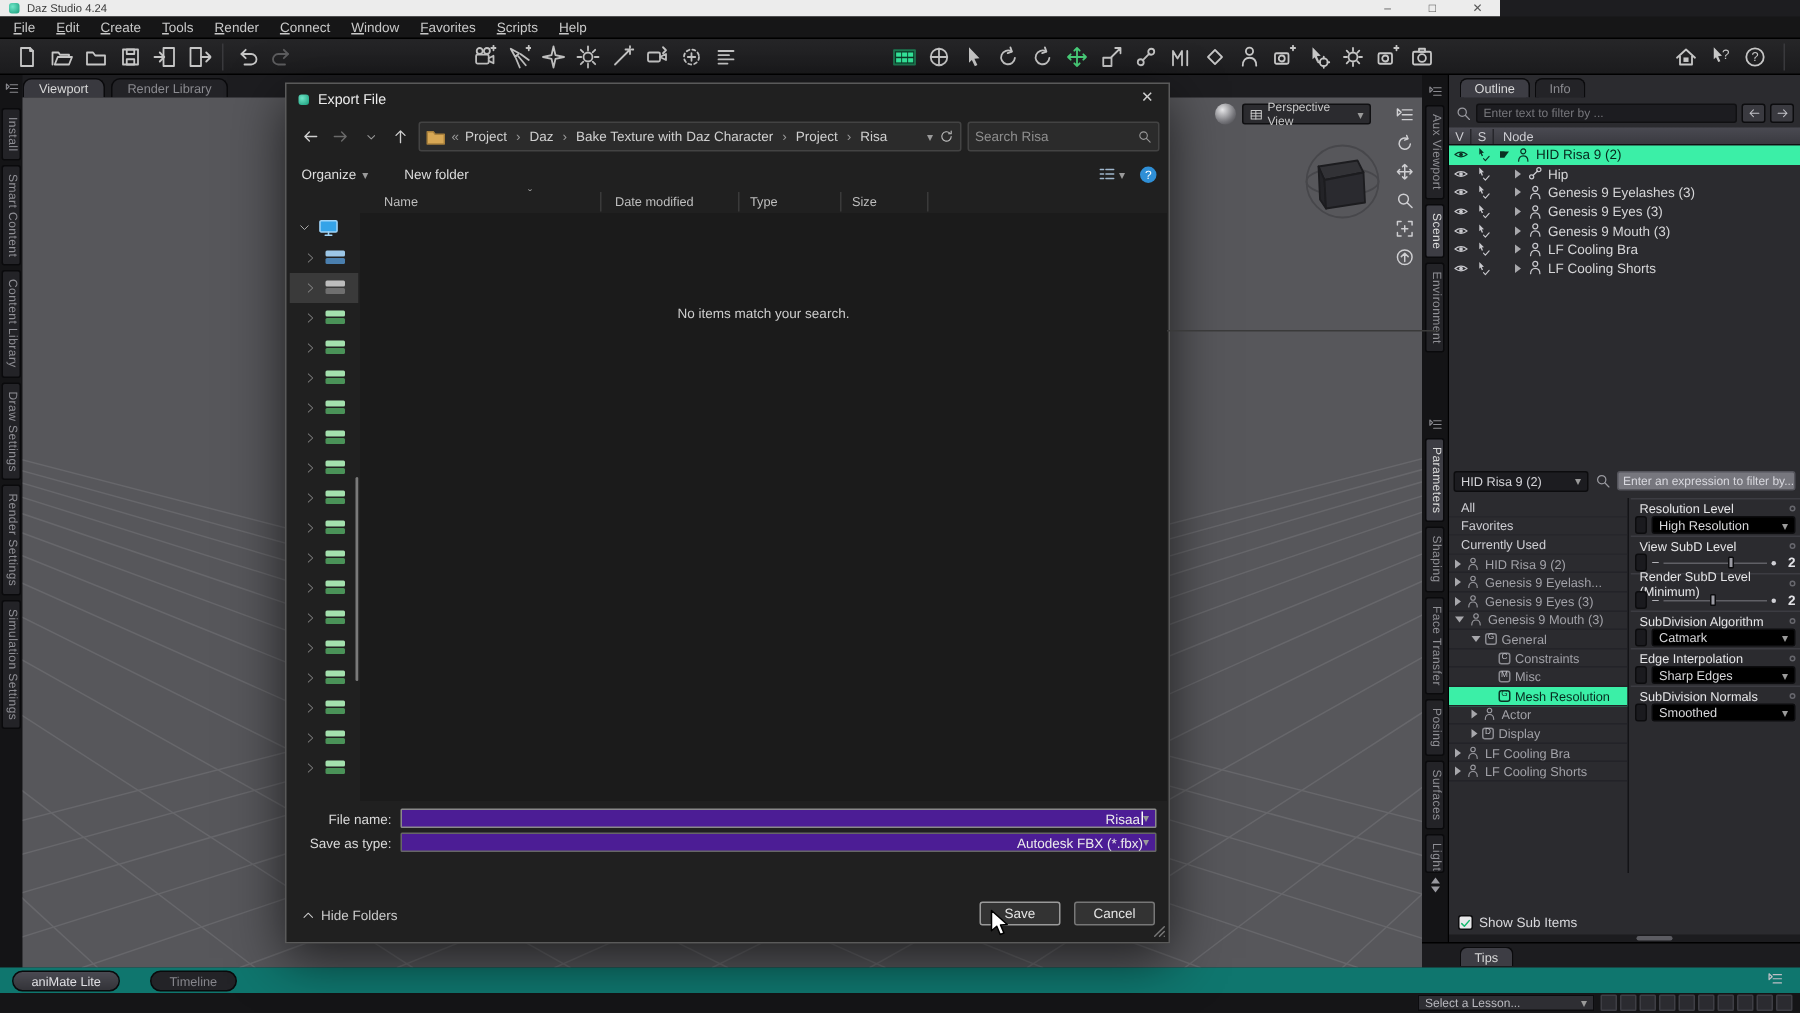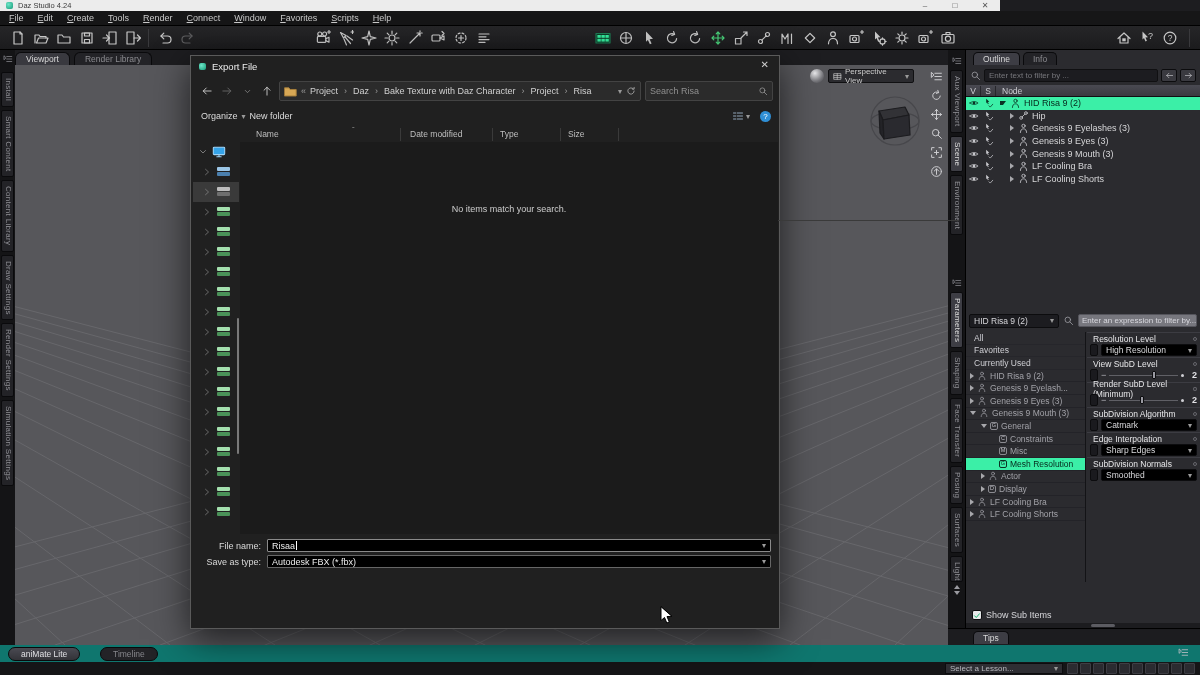--- a/index.html
+++ b/index.html
@@ -49,21 +49,21 @@
   .pm-ctl{height:14px;display:flex;align-items:center;gap:3px;padding:0 3px}
   .pm-gut{width:8px;height:12px;background:#1a1a1e;border:1px solid #0c0c0e;border-radius:2px}
   .pm-sel{flex:1;height:12px;background:#000000;border:1px solid #0c0c0e;border-radius:2px;color:#d9d9dc;font-size:8.5px;display:flex;align-items:center;justify-content:space-between;padding:0 4px}
 
   
   .dlg{position:absolute;left:190px;top:55px;width:590px;height:574px;background:#202020;border:1px solid #5a5a5a;box-shadow:0 10px 34px rgba(0,0,0,.65);z-index:20;color:#d6d6d6}
   .dlg-bar{height:20px;display:flex;align-items:center;font-size:9.5px;color:#ececec;padding-left:8px;gap:6px}
   .crumb{height:20px;background:#2b2b2b;border:1px solid #434343;display:flex;align-items:center;font-size:9px;color:#d0d0d0;padding:0 4px;gap:4px;border-radius:2px}
   .crumb-sep{color:#9a9a9a;font-size:9px;padding:0 2px}
   .dbtn{background:#333;border:1px solid #777;color:#e4e4e4;font-size:9px;height:16px;display:flex;align-items:center;justify-content:center;border-radius:2px}
-  .combo{background:#000000;border:1px solid #666;height:13px;display:flex;align-items:center;font-size:9px;color:#ececec;padding:0 4px;justify-content:space-between;border-radius:1px}
+  .combo{background:#4c1d95;border:1px solid #666;height:13px;display:flex;align-items:center;font-size:9px;color:#ececec;padding:0 4px;justify-content:flex-end;border-radius:1px}
   .chev{color:#9a9a9a;font-size:8px}
   .drive{width:13px;height:10px;position:relative}
   .drive i{position:absolute;left:0;width:13px;height:4px;border-radius:1px}
 
   .cursor-arrow{position:absolute;z-index:50}
 </style>
 </head>
 <body>
 
 <div class="screen">
@@ -953,21 +953,21 @@
           <span style="color:#9a9a9a">
             <svg viewBox="0 0 16 16" width="10" height="10" style="">
               <circle cx="7" cy="7" r="4"></circle>
               <path d="M10 10l4 4"></path>
             </svg>
           </span>
         </div>
       </div>
     <div class="abs" style="left:202px;top:164px;width:566px;height:1px;background:#3a3a3a;position:absolute"></div>
 
-    <div class="abs" style="left:10px;top:52px;width:570px;height:16px;position:absolute;display:flex;align-items:center;gap:4px;font-size:9px;color:#dcdcdc">
+    <div class="abs" style="left:10px;top:52px;width:570px;height:16px;position:absolute;display:flex;align-items:center;gap:24px;font-size:9px;color:#dcdcdc">
       <span style="display:flex;gap:4px;align-items:center">
         <span>Organize</span>
           <span class="chev">▾</span>
       </span>
       <span>New folder</span>
       <span style="margin-left:auto;display:flex;gap:10px;align-items:center">
         <span style="display:flex;gap:2px;align-items:center;color:#9fb6cc">
           <svg viewBox="0 0 16 16" width="12" height="12">
               <path d="M2 4h3M2 8h3M2 12h3M7 4h7M7 8h7M7 12h7"></path>
             </svg>
@@ -1176,18 +1176,35 @@
           </span>
         <span class="chev">▾</span>
       </div>
       <span style="position:absolute;right:520px;top:18px">Save as type:</span>
       <div class="combo" style="position:absolute;left:76px;top:16px;width:504px">
         <span>Autodesk FBX (*.fbx)</span>
         <span class="chev">▾</span>
       </div>
     </div>
 
+    <div class="abs" style="left:0;top:545px;width:590px;height:22px;position:absolute;font-size:9px">
+      <span style="position:absolute;left:10px;top:4px;color:#cccccc;display:flex;gap:4px;align-items:center">
+        <svg viewBox="0 0 16 16" width="9" height="9">
+            <path d="M3 10l5-5 5 5"></path>
+          </svg>
+        <span>Hide Folders</span>
+      </span>
+      <div class="dbtn" style="position:absolute;left:462px;top:0;width:54px;border-color:#9a9a9a">
+          <span>Save</span>
+        </div>
+      <div class="dbtn" style="position:absolute;left:525px;top:0;width:54px">
+          <span>Cancel</span>
+        </div>
+      <svg viewBox="0 0 10 10" width="8" height="8" style="position:absolute;left:578px;top:16px;color:#777">
+          <path d="M9 1 1 9M9 5 5 9M9 9 9 9"></path>
+        </svg>
+    </div>
   </div>
 
   <svg class="cursor-arrow" style="left:660px;top:606px" width="13" height="19" viewBox="0 0 13 19">
     <path d="M1 1 L1 14.5 L4.5 11.5 L6.8 17 L9.3 16 L7 10.6 L11.5 10.3 Z" fill="#fff" stroke="#000" stroke-width="1"></path>
   </svg>
 </div>
 
 </body></html>

